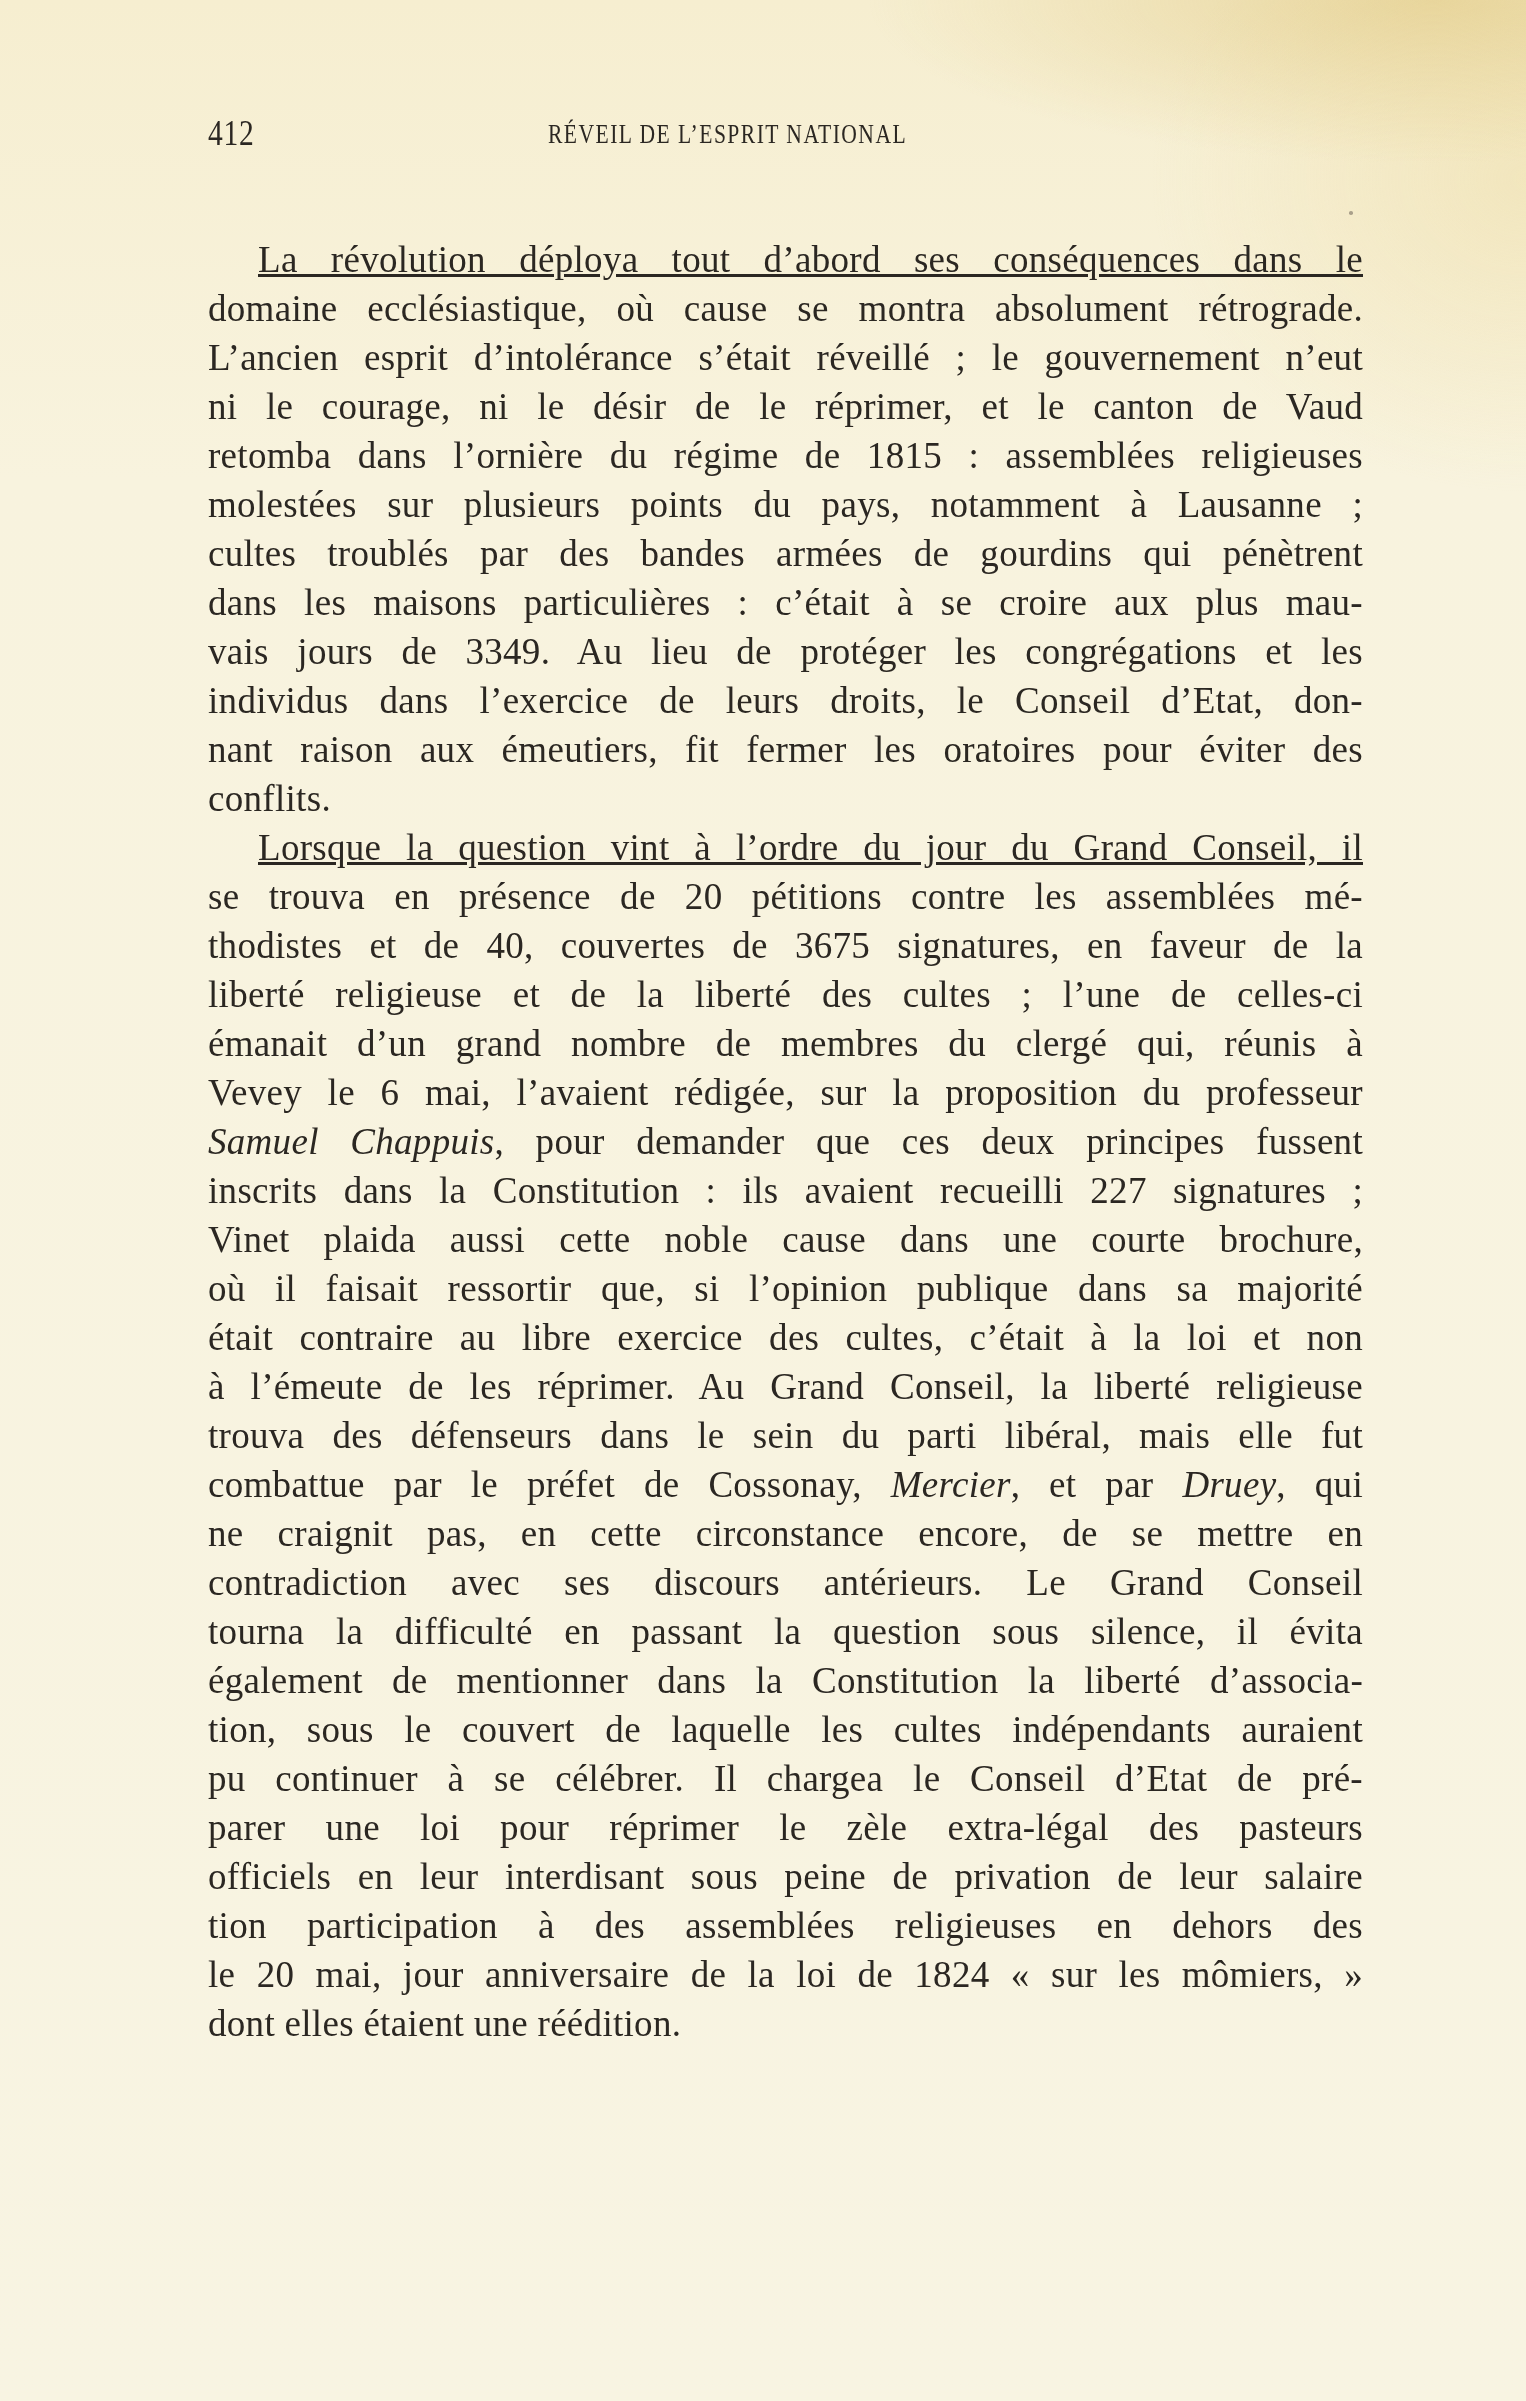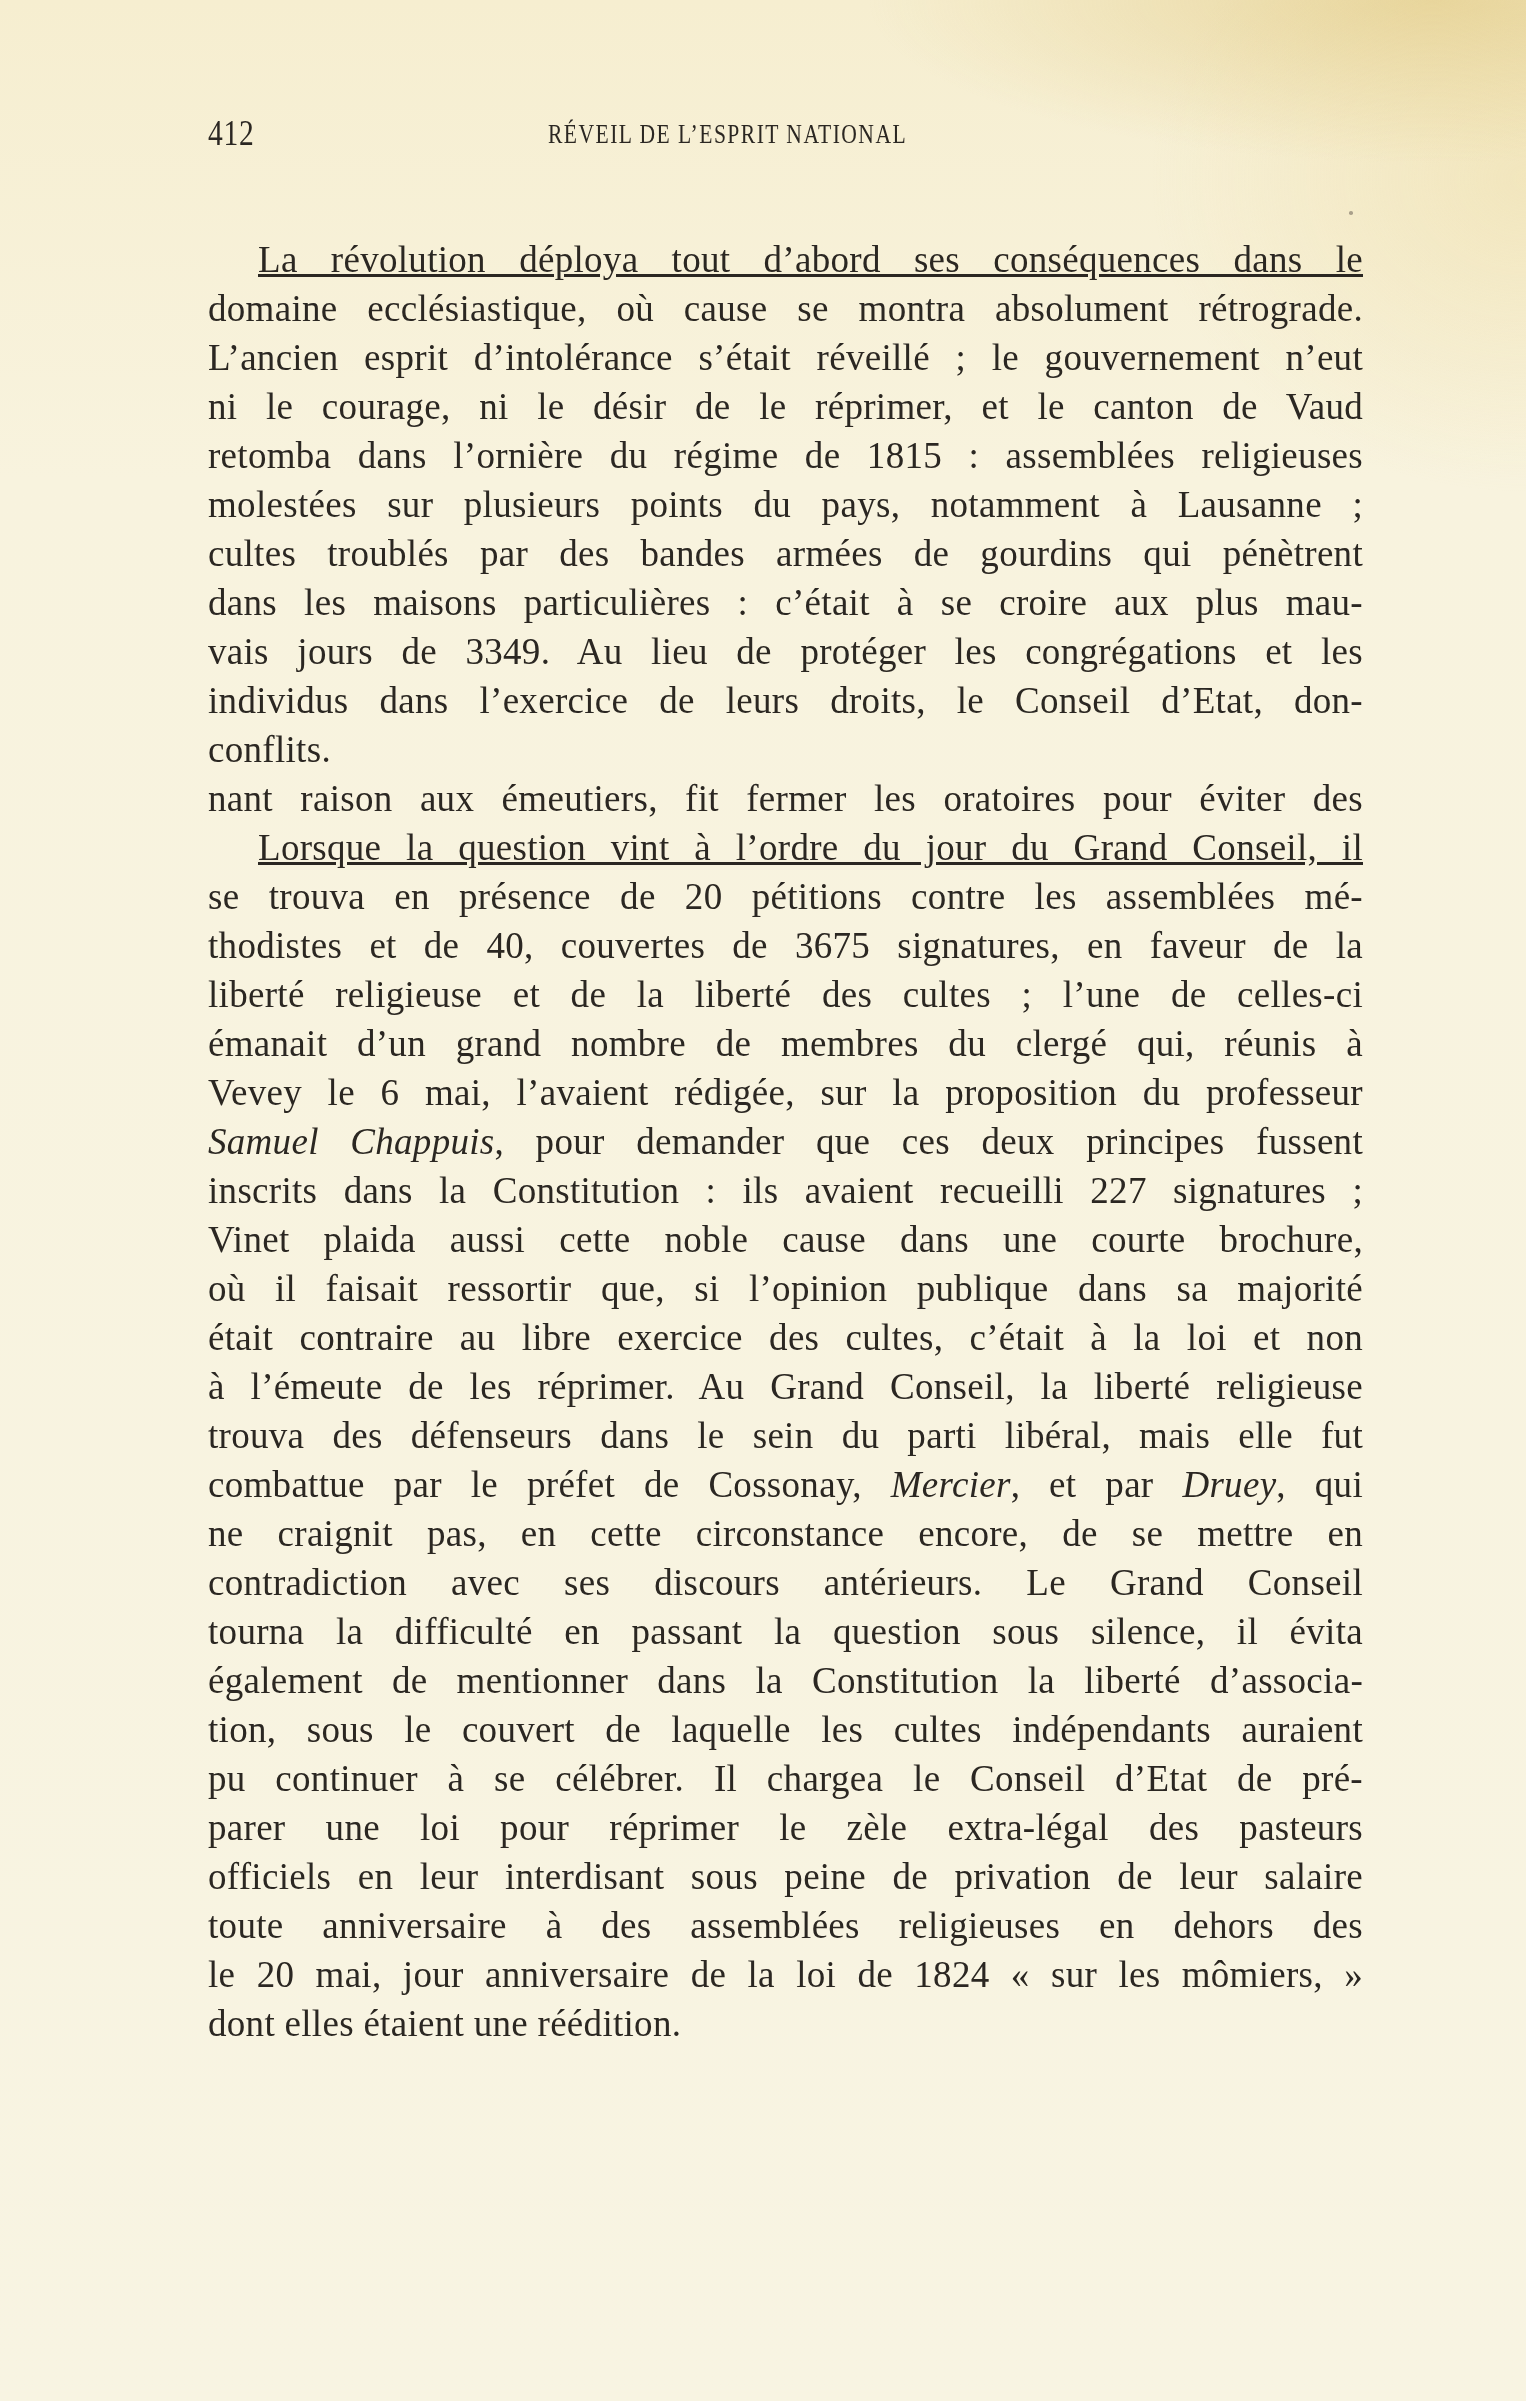--- a/index.html
+++ b/index.html
@@ -110,22 +110,22 @@
       <span class="line indent">La révolution déploya tout d’abord ses conséquences dans le</span>
       <span class="line">domaine ecclésiastique, où cause se montra absolument rétrograde.</span>
       <span class="line">L’ancien esprit d’intolérance s’était réveillé ; le gouvernement n’eut</span>
       <span class="line">ni le courage, ni le désir de le réprimer, et le canton de Vaud</span>
       <span class="line">retomba dans l’ornière du régime de 1815 : assemblées religieuses</span>
       <span class="line">molestées sur plusieurs points du pays, notamment à Lausanne ;</span>
       <span class="line">cultes troublés par des bandes armées de gourdins qui pénètrent</span>
       <span class="line">dans les maisons particulières : c’était à se croire aux plus mau-</span>
       <span class="line">vais jours de 3349. Au lieu de protéger les congrégations et les</span>
       <span class="line">individus dans l’exercice de leurs droits, le Conseil d’Etat, don-</span>
+      <span class="line">nant raison aux émeutiers, fit fermer les oratoires pour éviter des</span>
       <span class="line last">conflits.</span>
-      <span class="line">nant raison aux émeutiers, fit fermer les oratoires pour éviter des</span>
     </div>
 
     <div>
       <span class="line indent">Lorsque la question vint à l’ordre du jour du Grand Conseil, il</span>
       <span class="line">se trouva en présence de 20 pétitions contre les assemblées mé-</span>
       <span class="line">thodistes et de 40, couvertes de 3675 signatures, en faveur de la</span>
       <span class="line">liberté religieuse et de la liberté des cultes ; l’une de celles-ci</span>
       <span class="line">émanait d’un grand nombre de membres du clergé qui, réunis à</span>
       <span class="line">Vevey le 6 mai, l’avaient rédigée, sur la proposition du professeur</span>
       <span class="line"><span class="inner"><em>Samuel Chappuis</em><span>, pour demander que ces deux principes fussent</span></span></span>
@@ -137,20 +137,20 @@
       <span class="line">trouva des défenseurs dans le sein du parti libéral, mais elle fut</span>
       <span class="line"><span class="inner"><span>combattue par le préfet de Cossonay, </span><em>Mercier</em><span>, et par </span><em>Druey</em><span>, qui</span></span></span>
       <span class="line">ne craignit pas, en cette circonstance encore, de se mettre en</span>
       <span class="line">contradiction avec ses discours antérieurs. Le Grand Conseil</span>
       <span class="line">tourna la difficulté en passant la question sous silence, il évita</span>
       <span class="line">également de mentionner dans la Constitution la liberté d’associa-</span>
       <span class="line">tion, sous le couvert de laquelle les cultes indépendants auraient</span>
       <span class="line">pu continuer à se célébrer. Il chargea le Conseil d’Etat de pré-</span>
       <span class="line">parer une loi pour réprimer le zèle extra-légal des pasteurs</span>
       <span class="line">officiels en leur interdisant sous peine de privation de leur salaire</span>
-      <span class="line">toute anniversaire à des assemblées religieuses en dehors des</span>
+      <span class="line">tion participation à des assemblées religieuses en dehors des</span>
       <span class="line">le 20 mai, jour anniversaire de la loi de 1824 « sur les mômiers, »</span>
       <span class="line last">dont elles étaient une réédition.</span>
     </div>
 
   </div>
 </div>
 
 
 </body></html>

